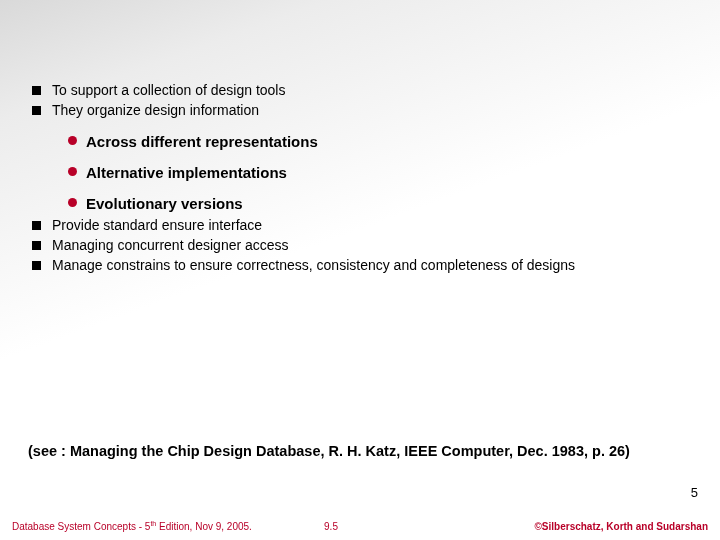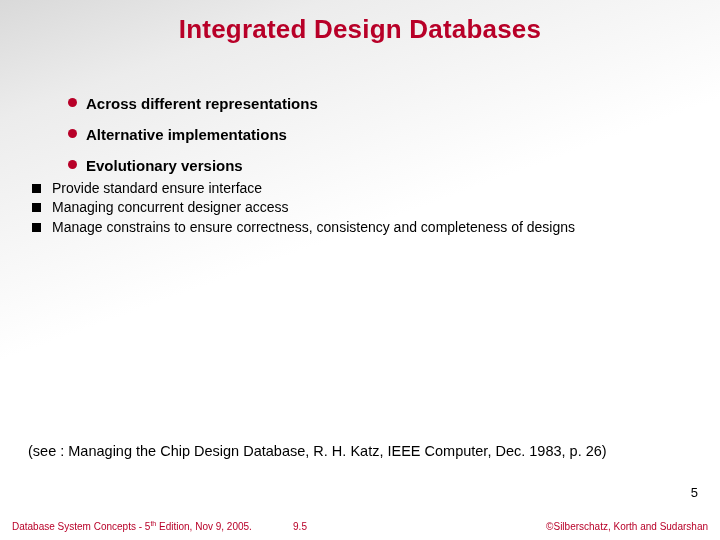--- a/index.html
+++ b/index.html
@@ -79,64 +79,68 @@
     height: 9px;
     border-radius: 50%;
     background: #b80028;
   }
   .reference {
     position: absolute;
     left: 28px;
     right: 30px;
     bottom: 78px;
     font-size: 14.5px;
-    font-weight: normal;
+    font-weight: bold;
     color: #000;
     line-height: 1.35;
   }
   .pagecount {
     position: absolute;
     right: 22px;
     bottom: 40px;
     font-size: 13px;
     color: #000;
   }
   .footer-left {
     position: absolute;
     left: 12px;
     bottom: 8px;
     font-size: 10px;
     color: #b80028;
   }
   .footer-center {
     position: absolute;
-    width: 600px;
+    width: 662px;
     left: 0;
     bottom: 8px;
     text-align: center;
     font-size: 10px;
     color: #b80028;
   }
   .footer-right {
     position: absolute;
     right: 12px;
     bottom: 8px;
     font-size: 10px;
     color: #b80028;
+    font-weight: bold;
   }
   .th-sup { font-size: 7px; vertical-align: super; }
 </style>
 </head>
 <body>
 
 <div class="slide">
 
-  <div class="title">Integrated Design Databases</div>
 
   <div class="content">
+    <ul class="squares">
+      <li>To support a collection of design tools</li>
+      <li>They organize design information</li>
+    </ul>
     <ul class="circles">
       <li>Across different representations</li>
       <li>Alternative implementations</li>
       <li>Evolutionary versions</li>
     </ul>
     <ul class="squares">
       <li>Provide standard ensure interface</li>
       <li>Managing concurrent designer access</li>
       <li>Manage constrains to ensure correctness, consistency and completeness of designs</li>
     </ul>

